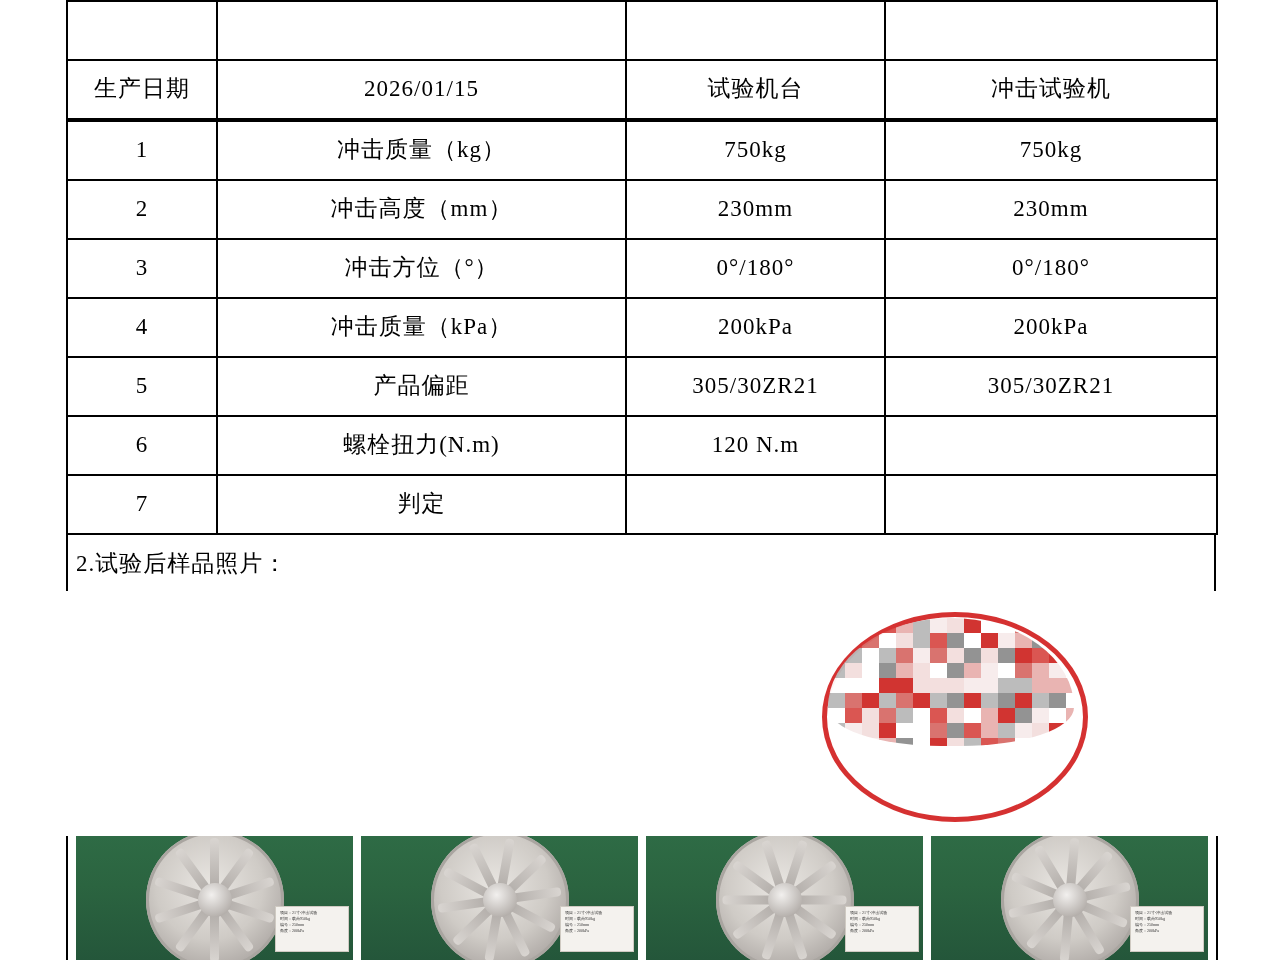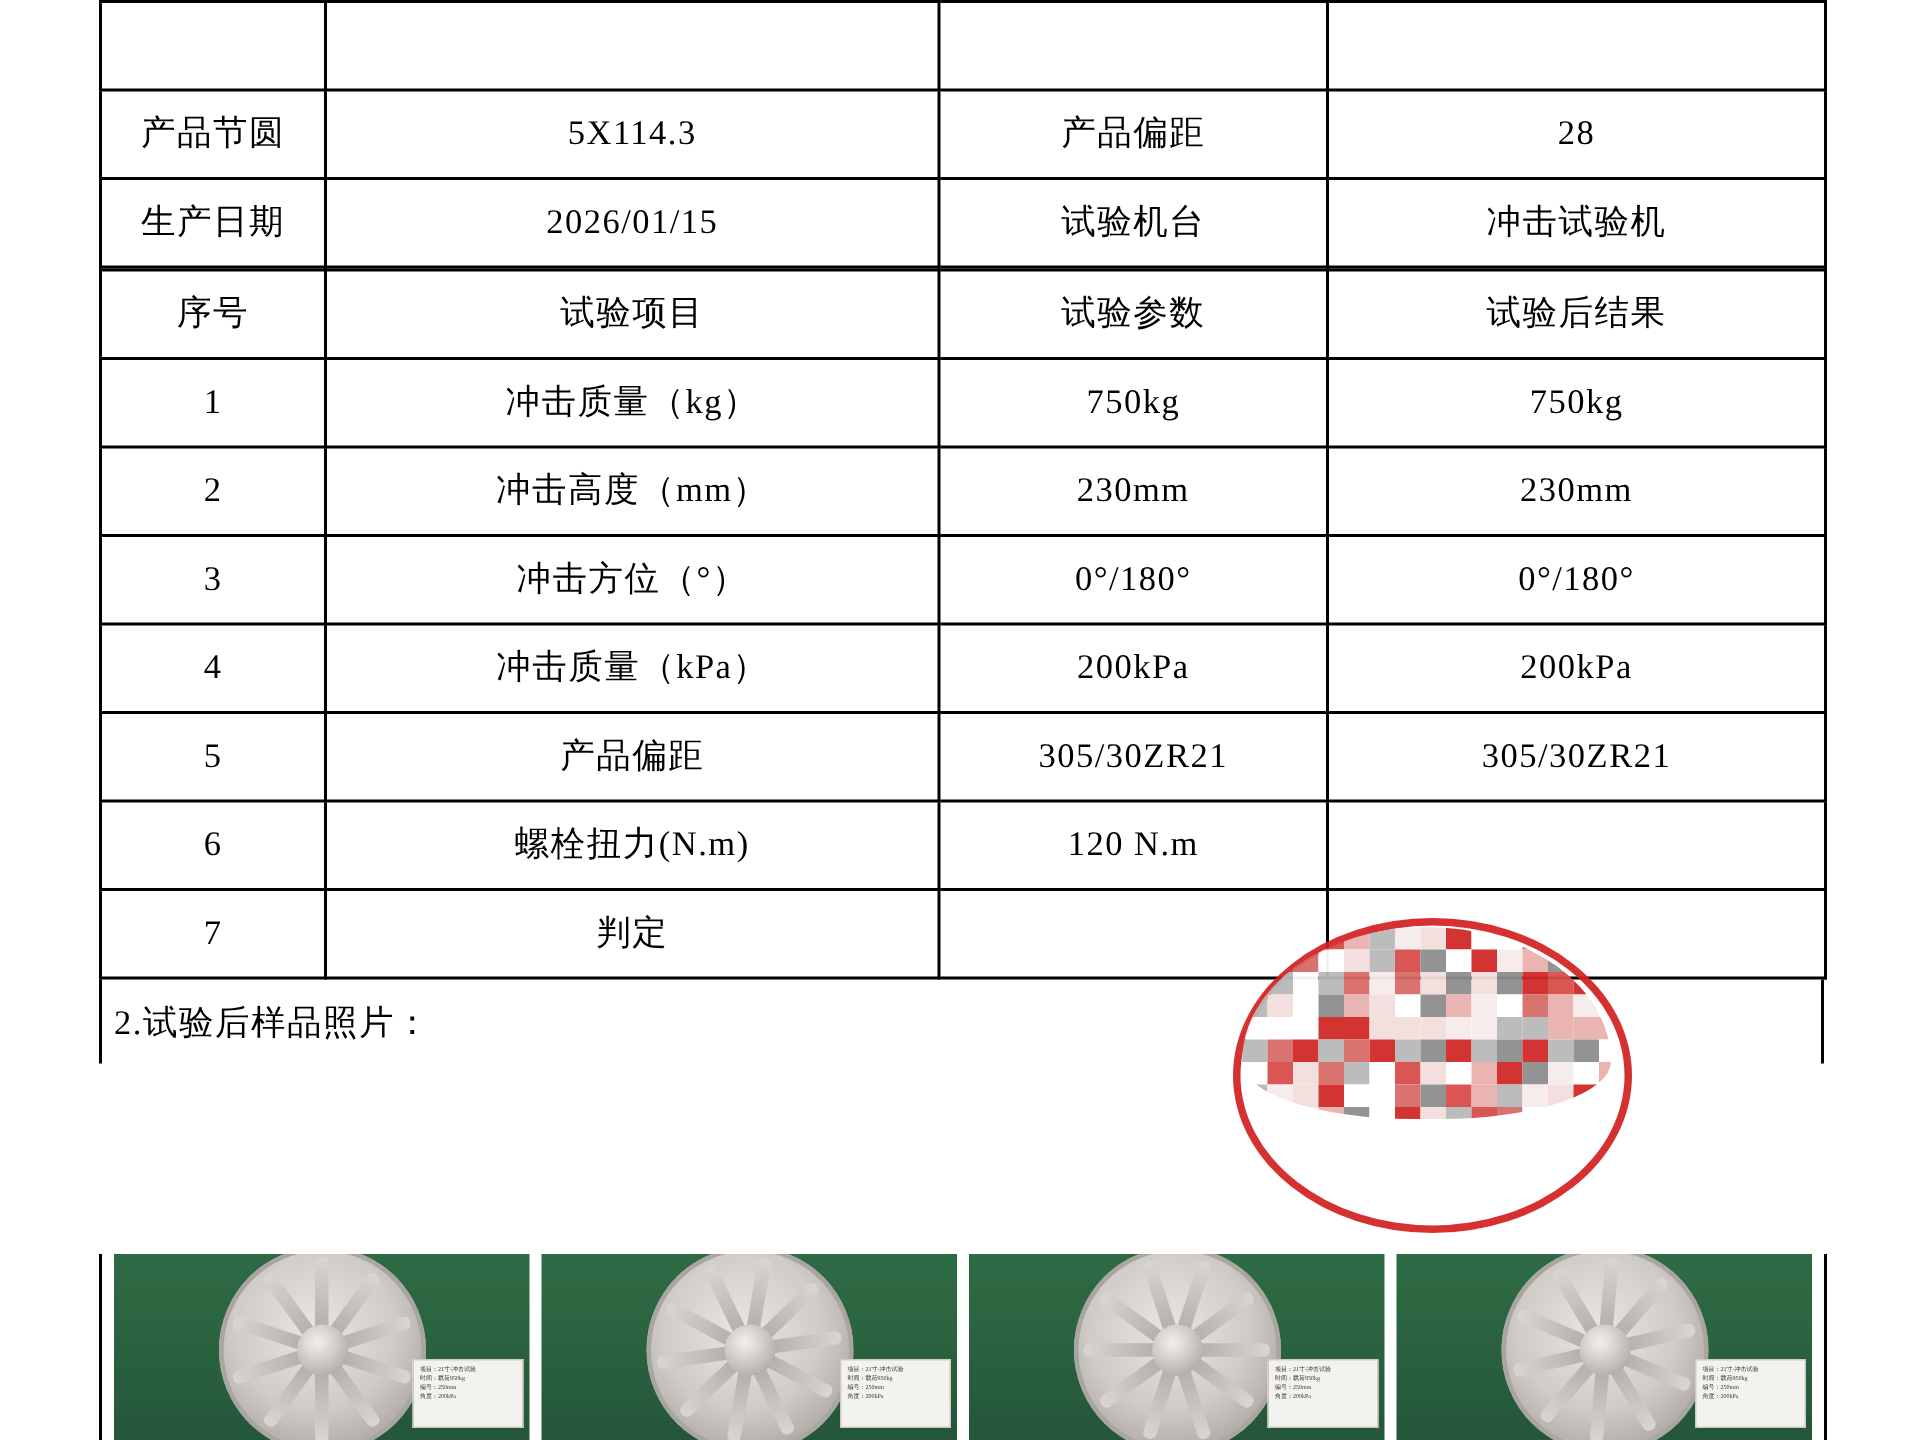--- a/index.html
+++ b/index.html
@@ -209,49 +209,37 @@
         <col style="width:332px">
       </colgroup>
       <tbody>
         <tr class="top-clip">
           <td></td>
           <td></td>
           <td></td>
           <td></td>
         </tr>
         <tr>
-          <td>产品节圆</td>
-          <td>5X114.3</td>
-          <td>产品偏距</td>
-          <td>28</td>
-        </tr>
-        <tr>
           <td>生产日期</td>
           <td>2026/01/15</td>
           <td>试验机台</td>
           <td>冲击试验机</td>
         </tr>
       </tbody>
     </table>
 
 
     <table class="grid">
       <colgroup>
         <col style="width:150px">
         <col style="width:409px">
         <col style="width:259px">
         <col style="width:332px">
       </colgroup>
       <tbody>
-        <tr>
-          <td>序号</td>
-          <td>试验项目</td>
-          <td>试验参数</td>
-          <td>试验后结果</td>
-        </tr>
         <tr>
           <td>1</td>
           <td>冲击质量（kg）</td>
           <td>750kg</td>
           <td>750kg</td>
         </tr>
         <tr>
           <td>2</td>
           <td>冲击高度（mm）</td>
           <td>230mm</td>

